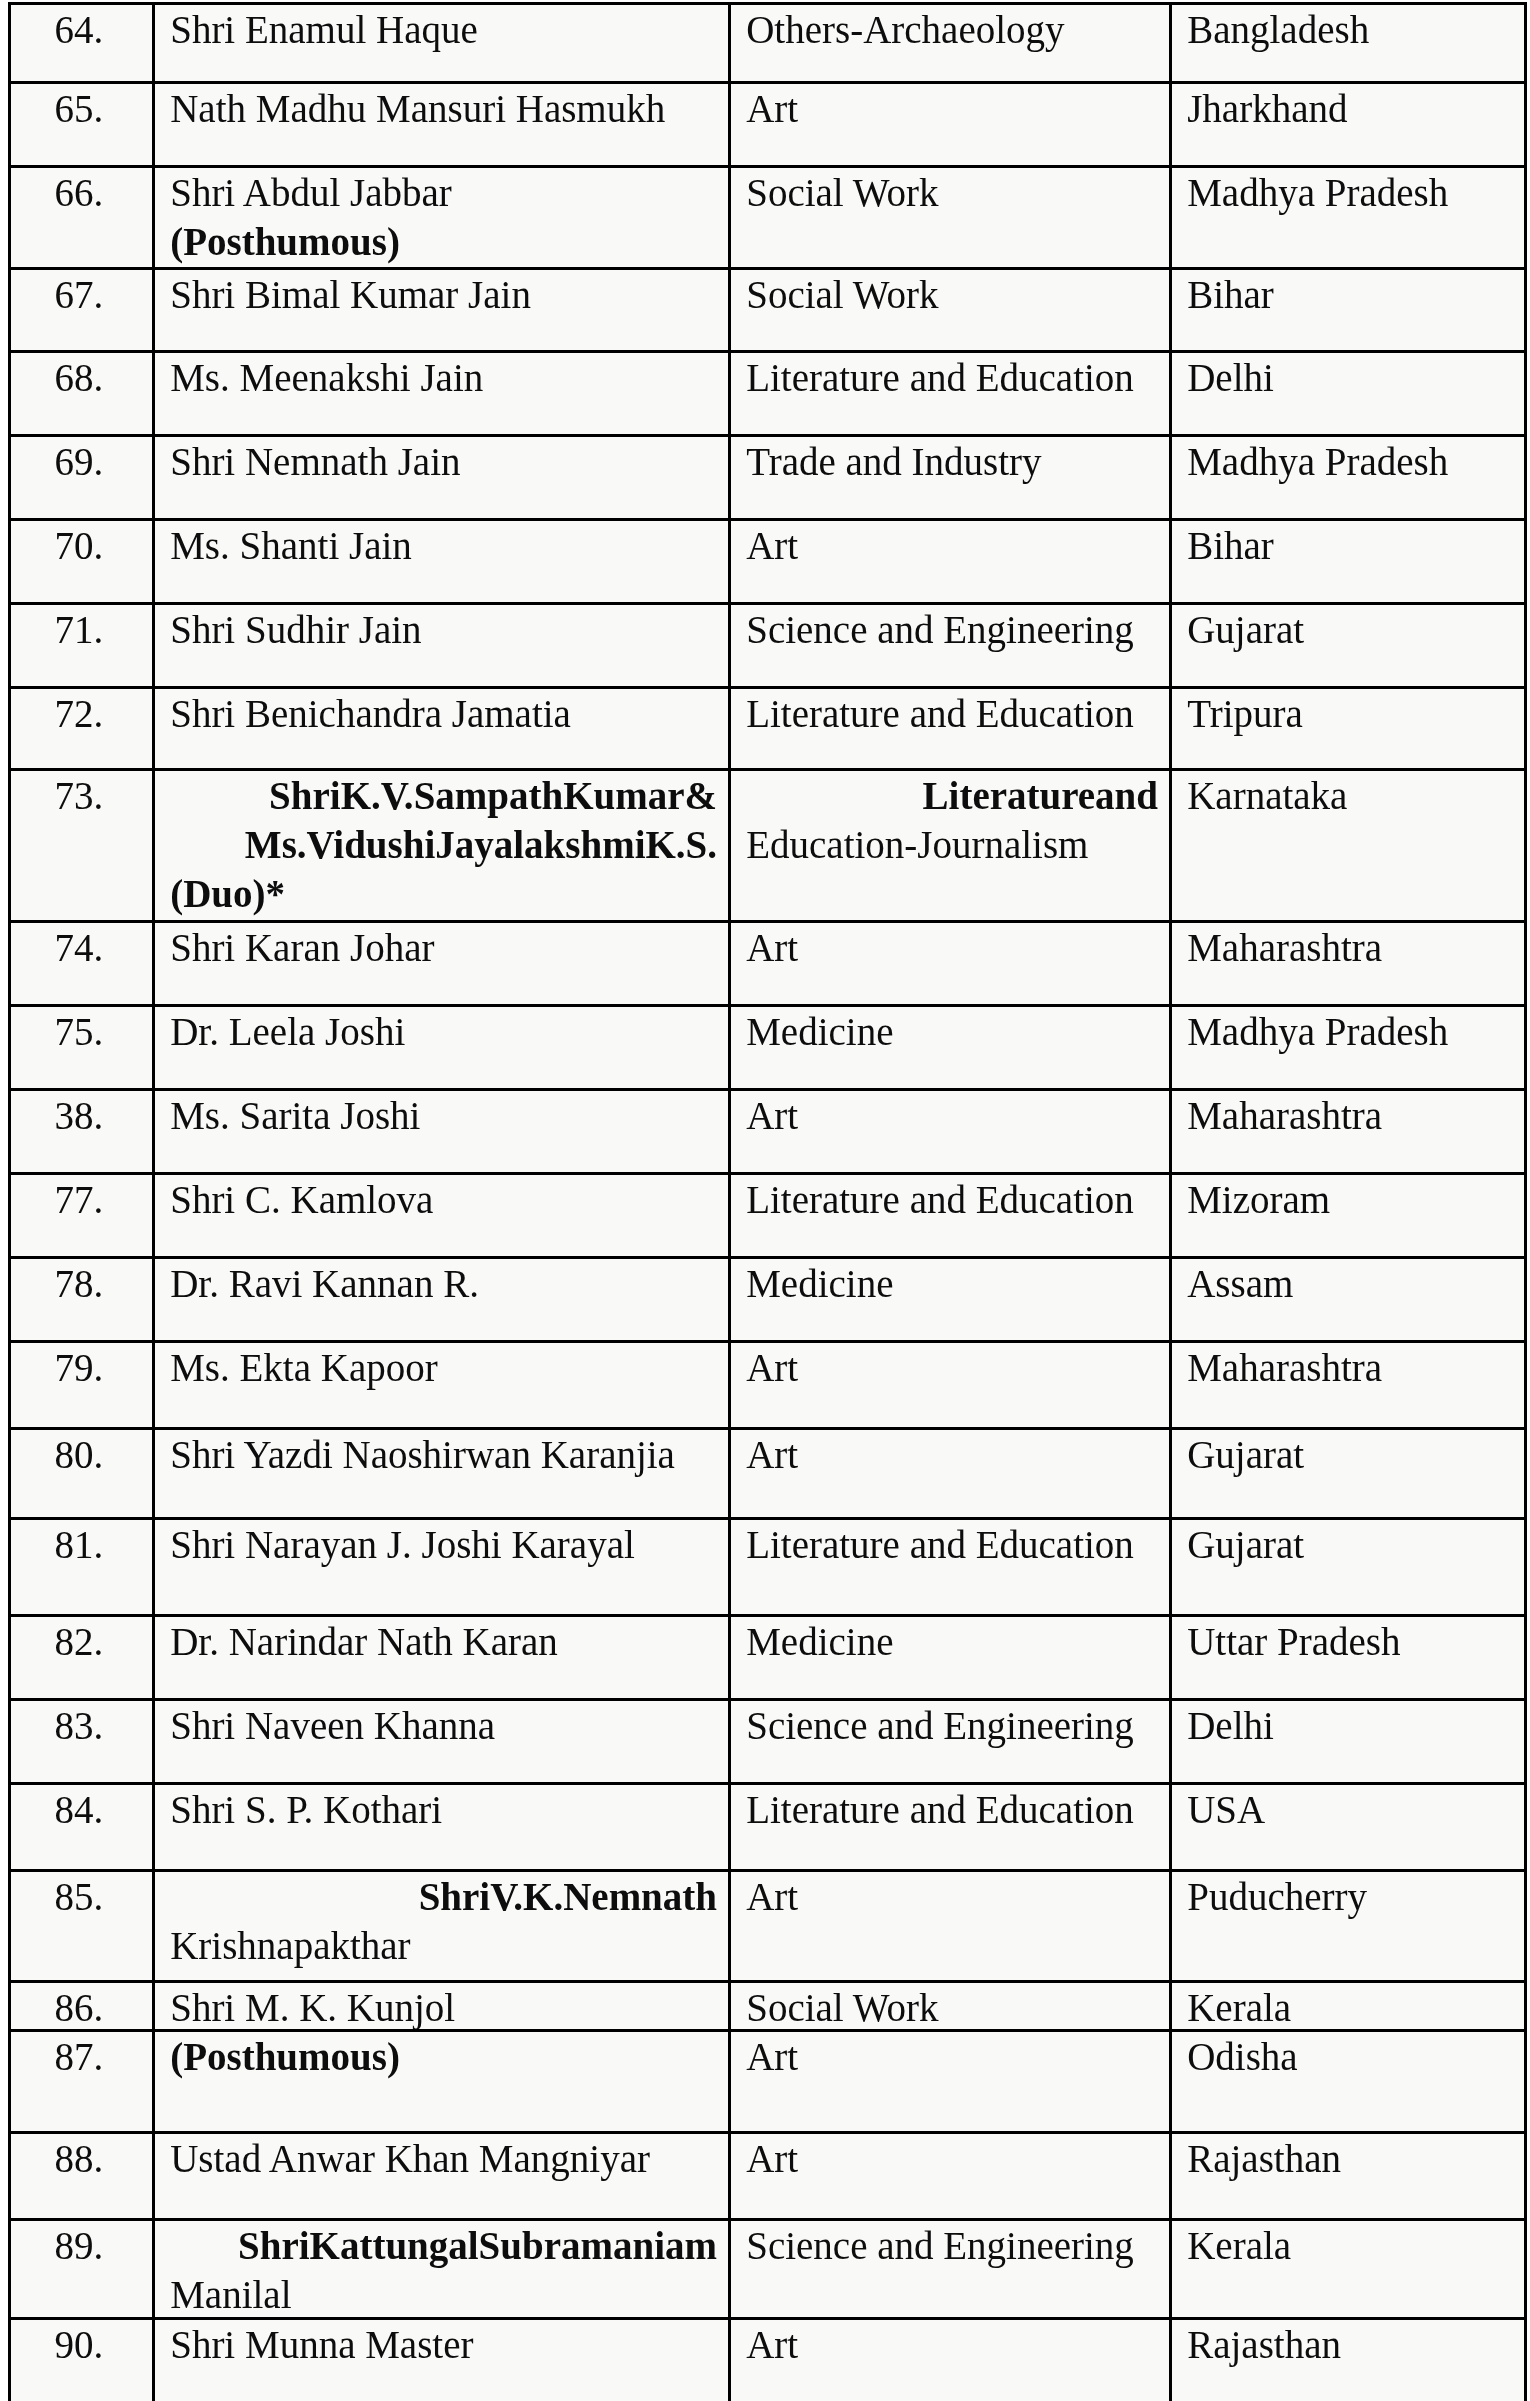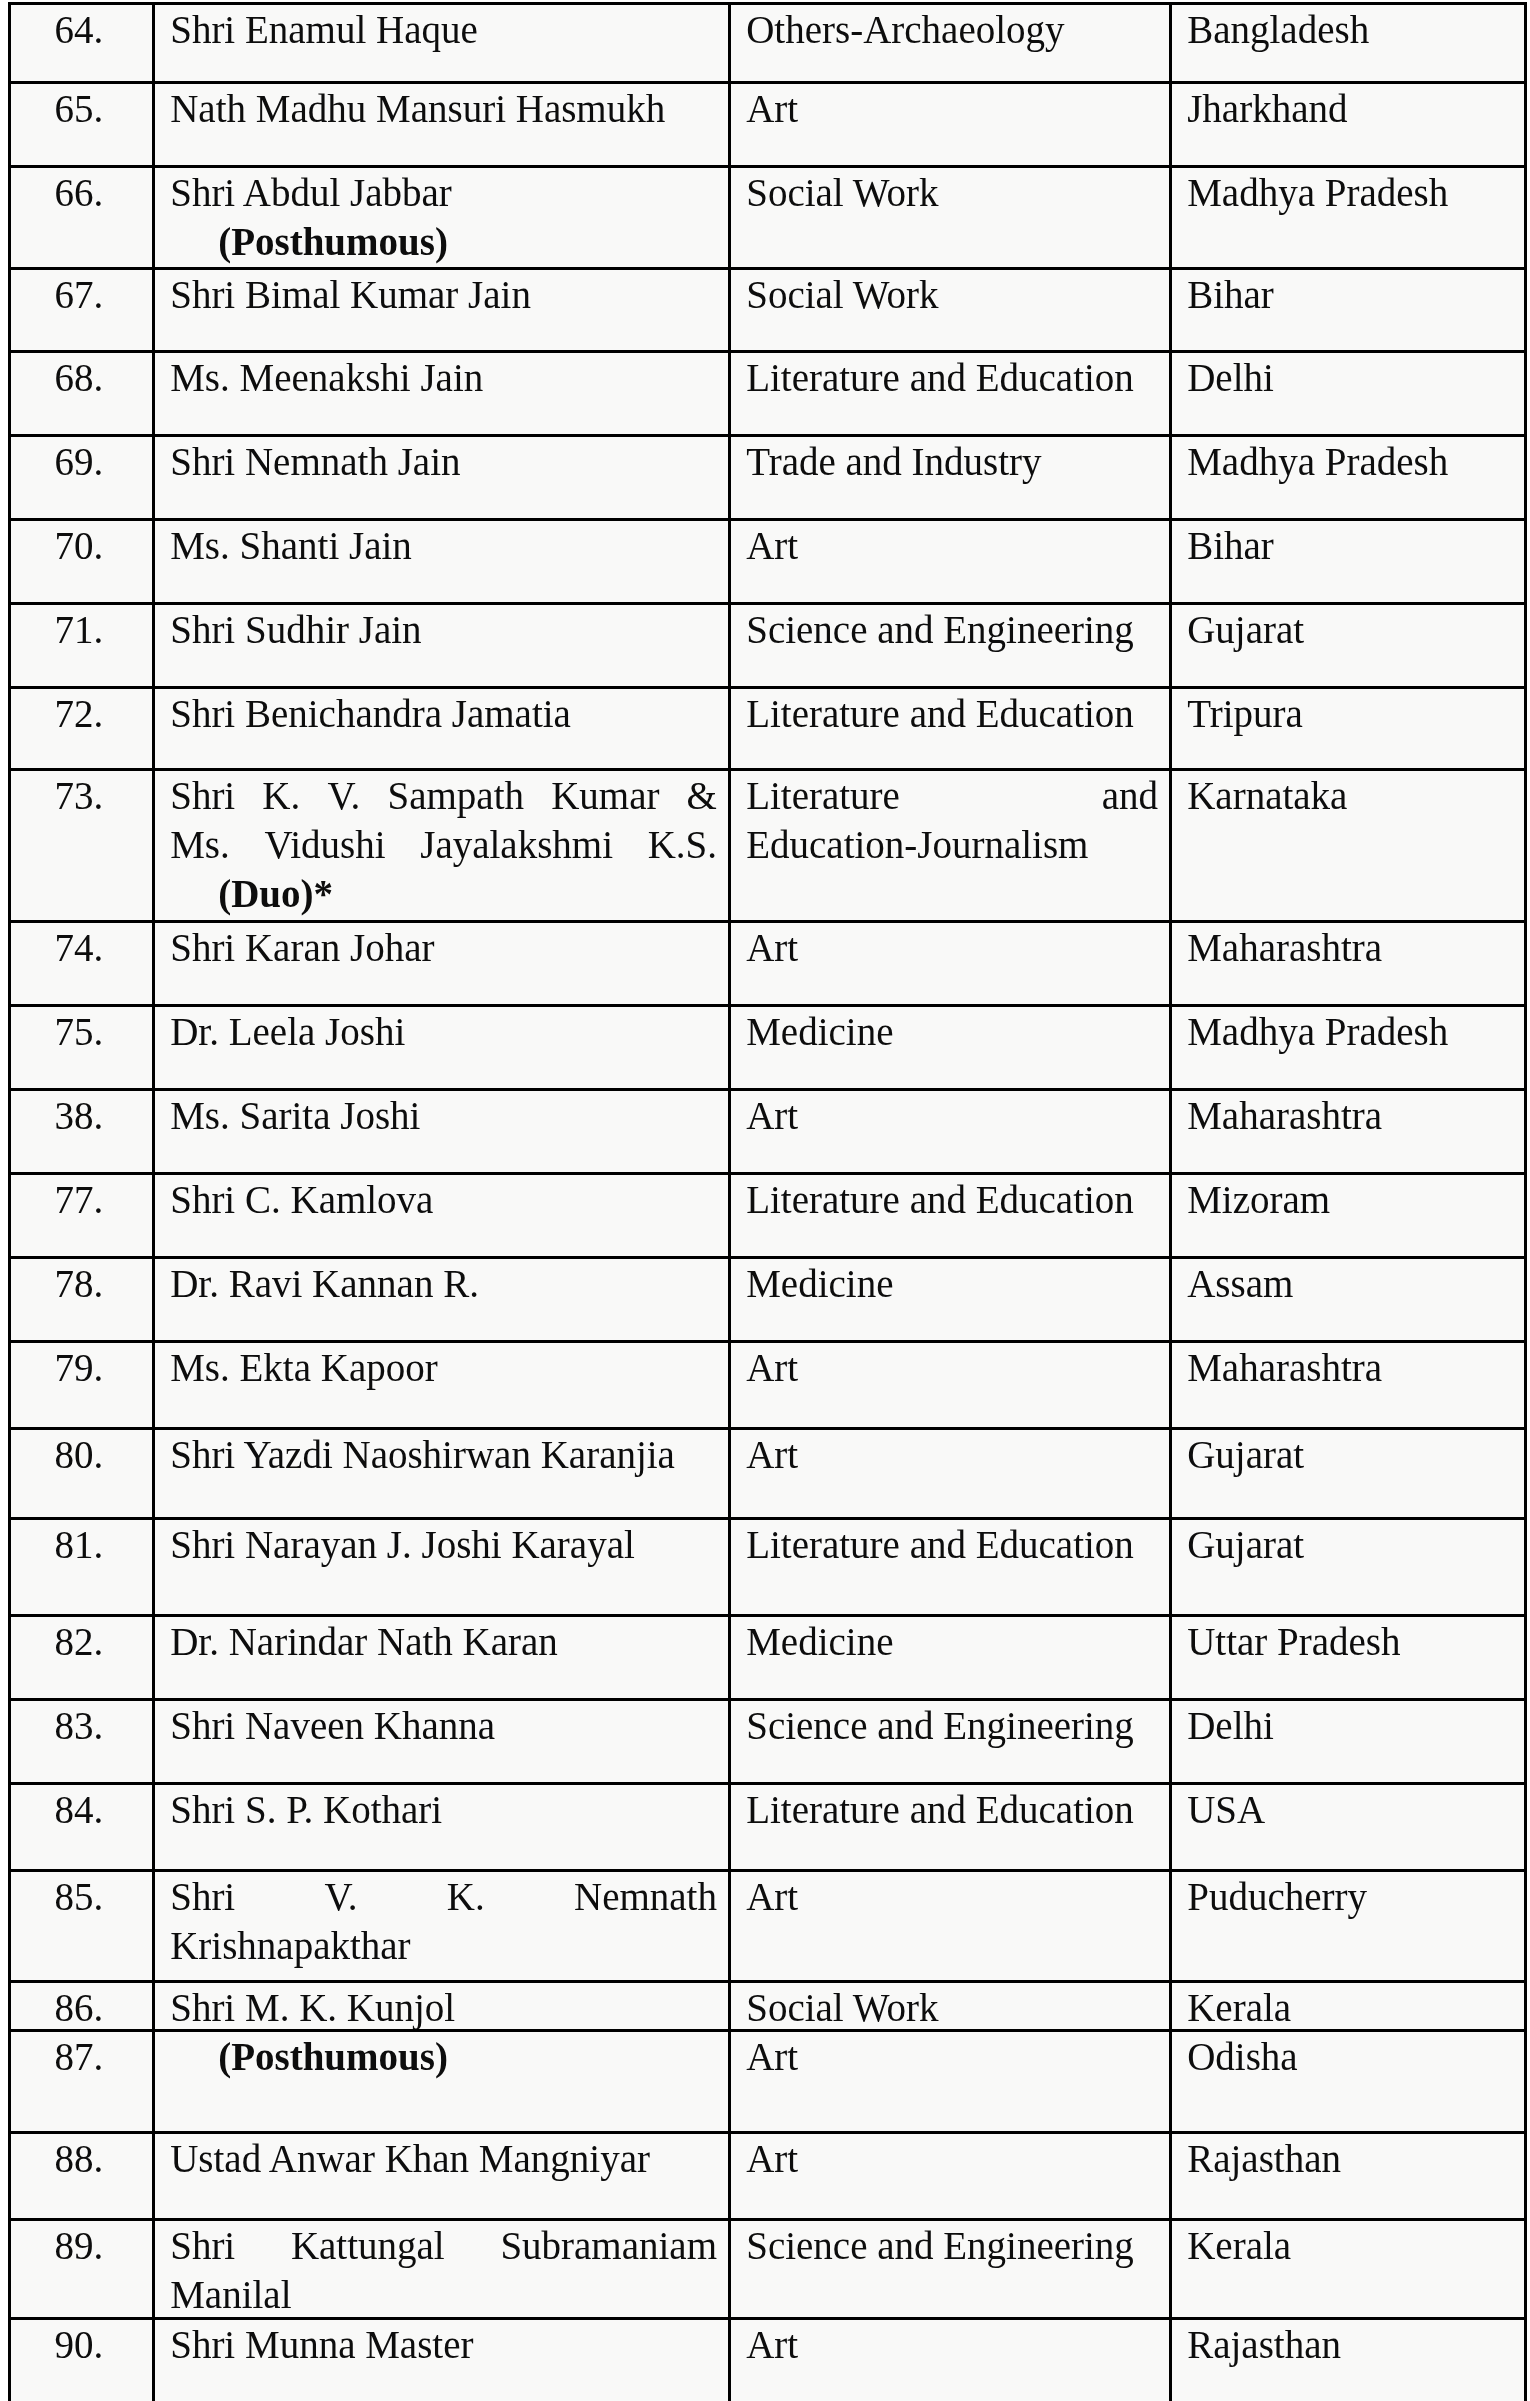--- a/index.html
+++ b/index.html
@@ -31,24 +31,25 @@
     line-height: 49px;
     overflow: hidden;
   }
   .c-serial {
     text-align: center;
     padding-right: 20px;
   }
   .line { white-space: nowrap; }
   .jline {
     display: flex;
-    justify-content: space-between;
+    justify-content: flex-end;
     white-space: nowrap;
-  }
-  .bold { font-weight: 700; margin-left: 48px; }
+    font-weight: bold;
+  }
+  .bold { font-weight: 700; }
 </style>
 </head>
 <body>
 
 <div class="page">
   <div class="award-table" id="awardTable" style="grid-template-rows: 79px 84px 102px 83px 84px 84px 84px 84px 82px 152px 84px 84px 84px 84px 84px 87px 90px 97px 84px 84px 87px 111px 49px 102px 87px 99px 84px;">
       <div class="row"><div class="cell c-serial">
           <div class="line">64.</div>
         </div><div class="cell c-name">
           <div class="line">Shri Enamul Haque</div>

